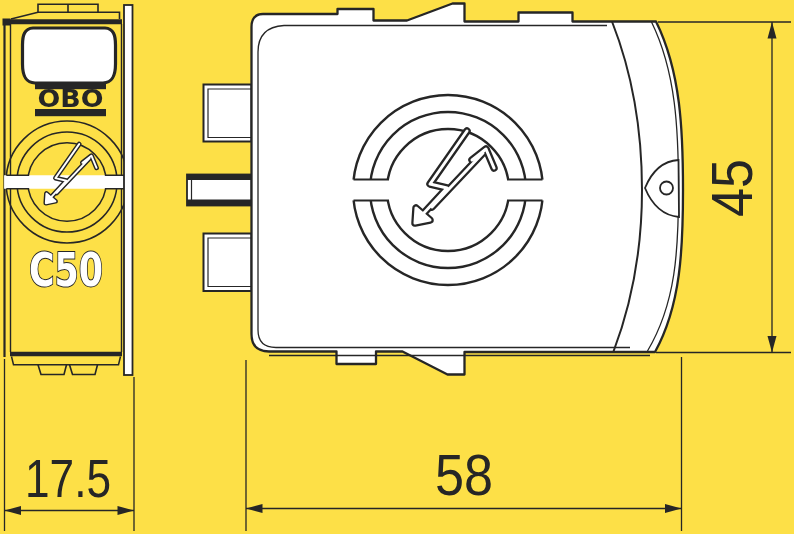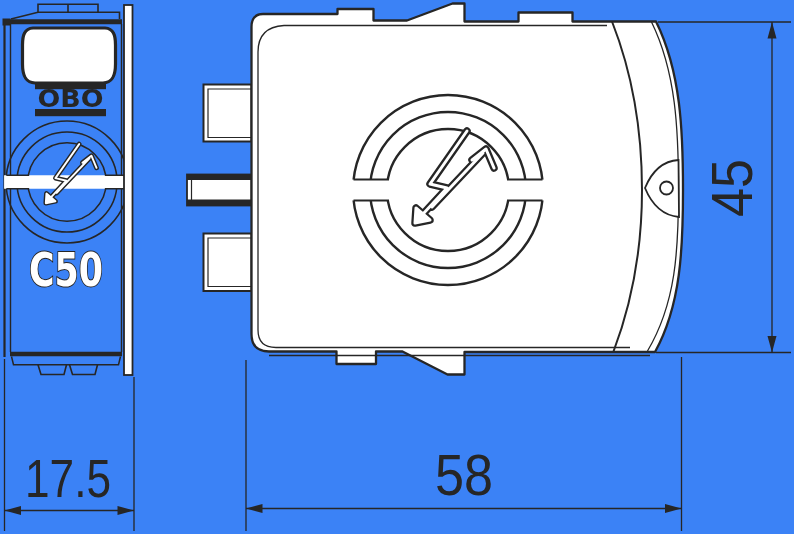--- a/index.html
+++ b/index.html
@@ -1,19 +1,19 @@
 <!DOCTYPE html>
 <html><head>
 <meta charset="utf-8">
 <style>
   html,body{margin:0;padding:0;background:#ffffff;}
   .canvas{
     position:relative;
     width:794px;height:534px;
-    background:#3b82f6;
+    background:#fde047;
     overflow:hidden;
     font-family:"Liberation Sans", sans-serif;
   }
   svg{display:block;}
   .dim-text{
     font-family:"Liberation Sans", sans-serif;
     font-weight:400;
     fill:#262626;
   }
   .outline-text{

